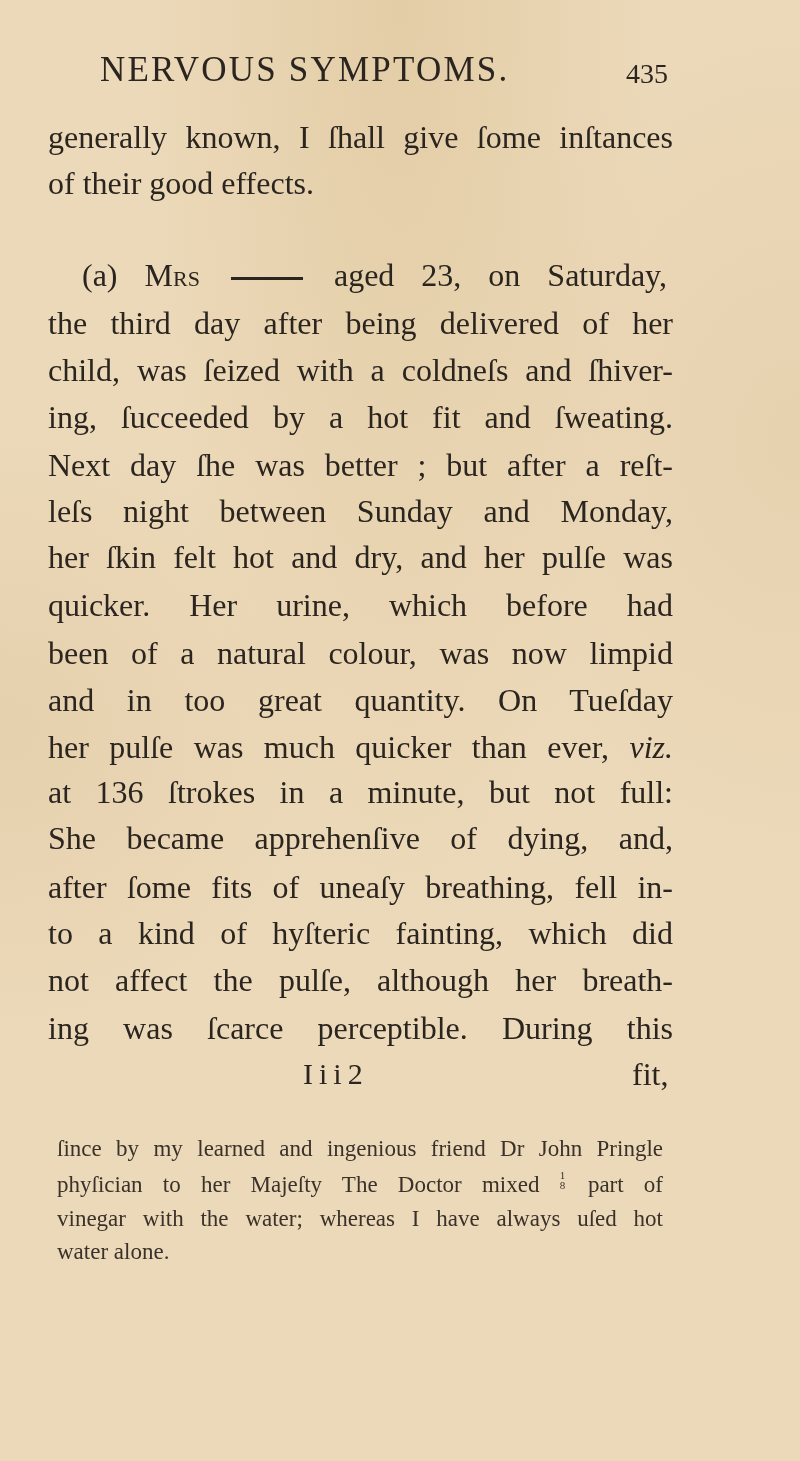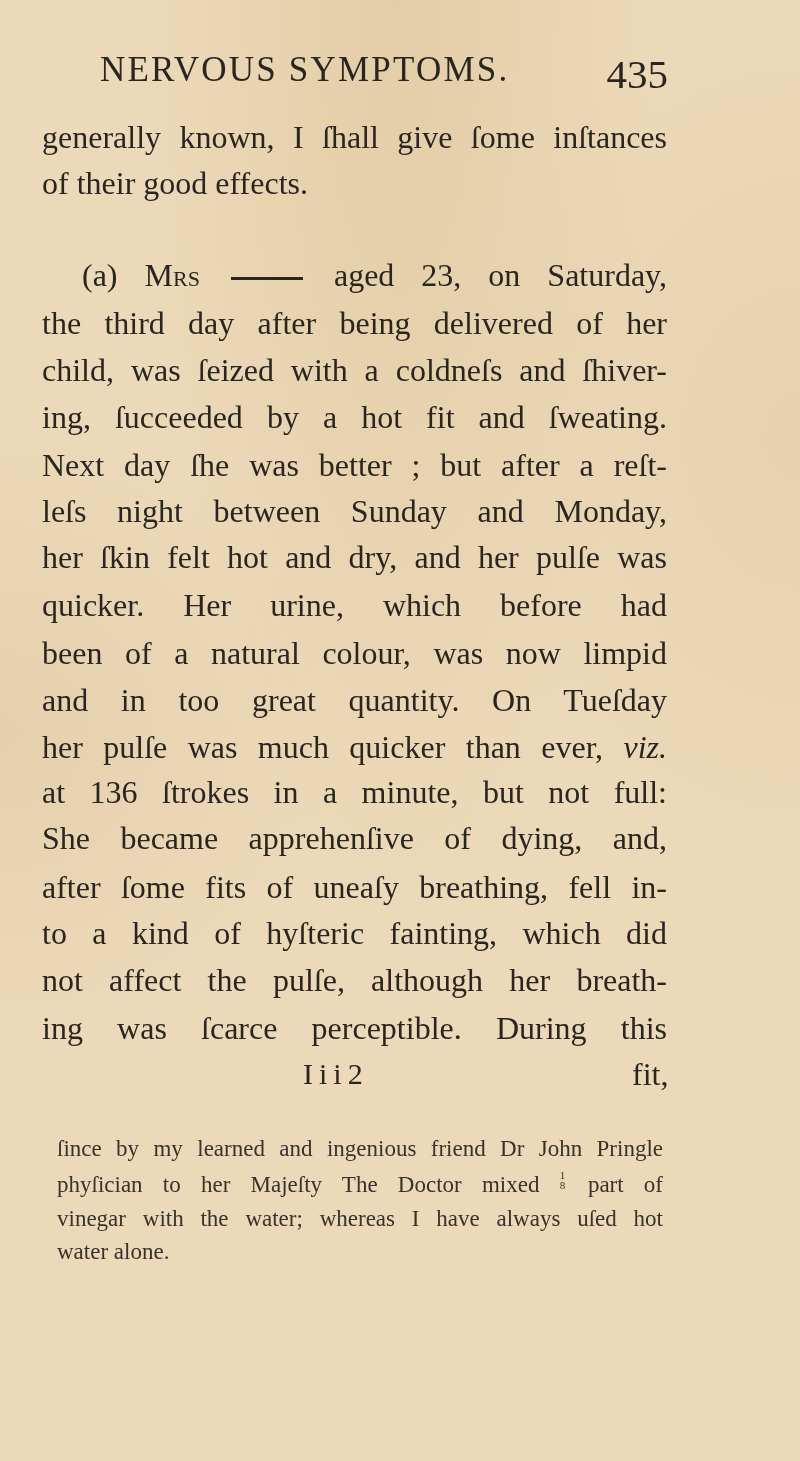--- a/index.html
+++ b/index.html
@@ -37,26 +37,26 @@
     top: 0;
     font-size: 35px;
     letter-spacing: 2.2px;
     line-height: 40px;
     white-space: nowrap;
   }
   .running-head .folio {
     position: absolute;
     right: 0;
     top: 4px;
-    font-size: 41px;
+    font-size: 28px;
     line-height: 40px;
   }
   .line {
     position: absolute;
-    left: 42px;
+    left: 48px;
     width: 625px;
     height: 46px;
     font-size: 32px;
     line-height: 46px;
     white-space: nowrap;
     text-align: justify;
     text-align-last: justify;
     overflow: visible;
   }
   .line.last {

